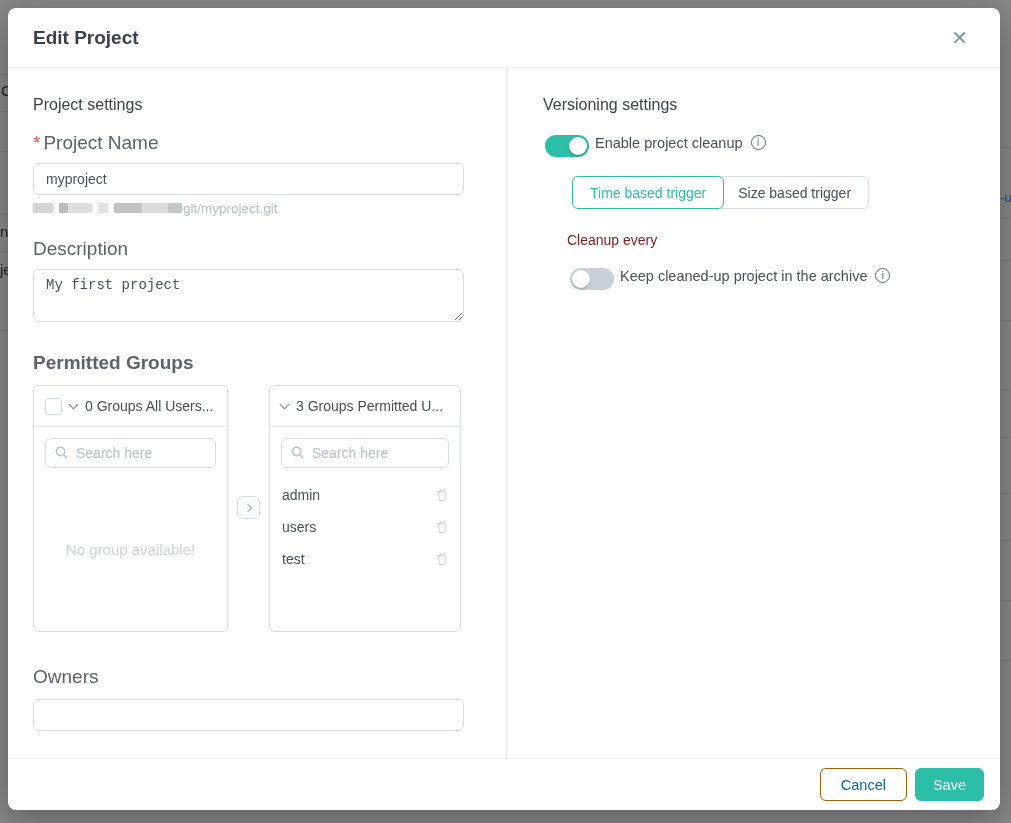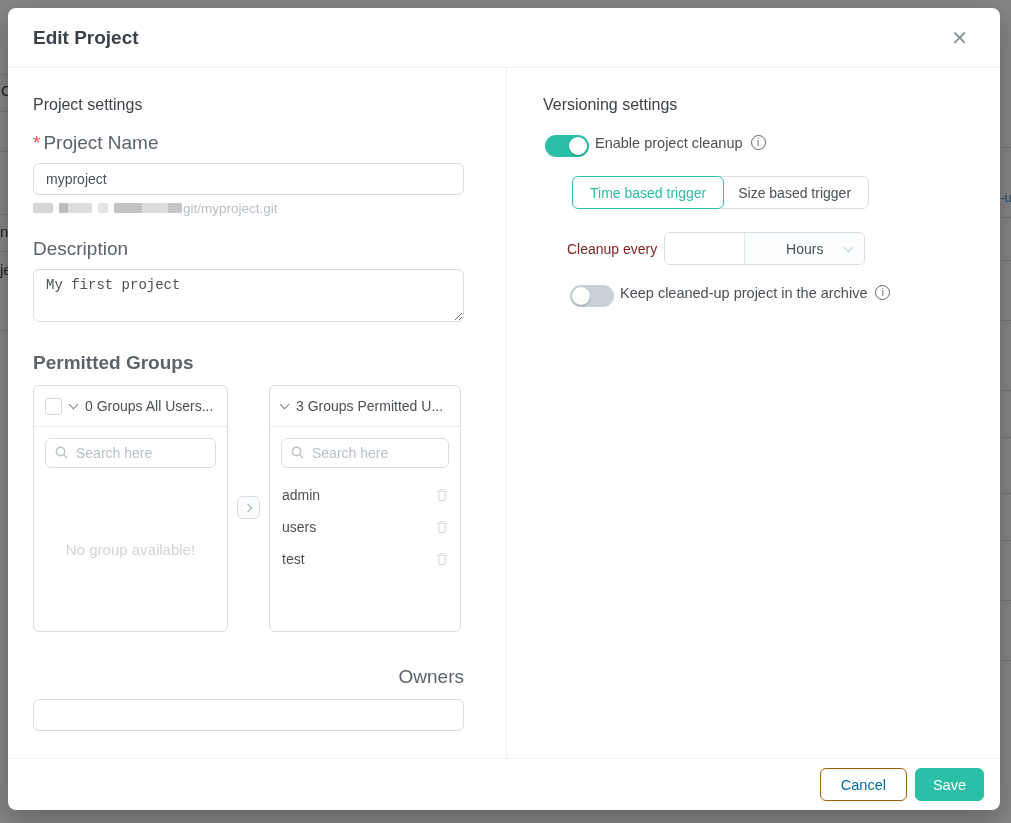--- a/index.html
+++ b/index.html
@@ -69,21 +69,21 @@
   .gbox-list { padding:11px 12px; display:flex; flex-direction:column; }
   .gitem { height:32px; display:flex; align-items:center; justify-content:space-between;
     font-size:14px; color:#4a5056; }
   .transfer-cell { width:41px; flex:0 0 41px; display:flex; justify-content:center; }
   .transfer-btn { margin-top:111px; width:23px; height:23px; border:1px solid #d9dde3;
     border-radius:6px; background:#fbfcfd; display:flex; align-items:center;
     justify-content:center; cursor:pointer; }
   .chev-right { width:6px; height:6px; border-right:1.4px solid #aab0b7;
     border-bottom:1.4px solid #aab0b7; transform:rotate(-45deg); margin-left:-2px; }
 
-  .owners-label { margin-top:0;text-align:right; }
+  .owners-label { margin-top:0; }
   .owners-input { margin-top:1px; }
 
   
   .toggle-row { display:flex; align-items:flex-start; gap:6px; margin:21px 0 0 2px; }
   .toggle { width:44px; height:22px; border-radius:11px; position:relative;
     cursor:pointer; flex:0 0 44px; }
   .toggle .knob { position:absolute; top:2px; width:18px; height:18px; background:#fff;
     border-radius:50%; box-shadow:0 1px 2px rgba(0,0,0,.25); }
   .toggle.on .knob { right:2px; }
   .toggle.off .knob { left:2px; }
@@ -257,27 +257,20 @@
         <span class="info-icon">i</span>
       </div>
 
       <div class="tabs">
         <button class="tab active">Time based trigger</button>
         <button class="tab inactive">Size based trigger</button>
       </div>
 
       <div class="cleanup-row">
         <span class="cleanup-label">Cleanup every</span>
-        <div class="input-group">
-          <input class="ig-input" value="" style="">
-          <div class="ig-select">
-            <span>Hours</span>
-            <span class="chev"></span>
-          </div>
-        </div>
       </div>
 
       <div class="toggle-row archive-row">
         <div class="toggle off" style="background:#c9d0d7;">
           <span class="knob"></span>
         </div>
         <span class="toggle-label">Keep cleaned-up project in the archive</span>
         <span class="info-icon">i</span>
       </div>
     </div>

